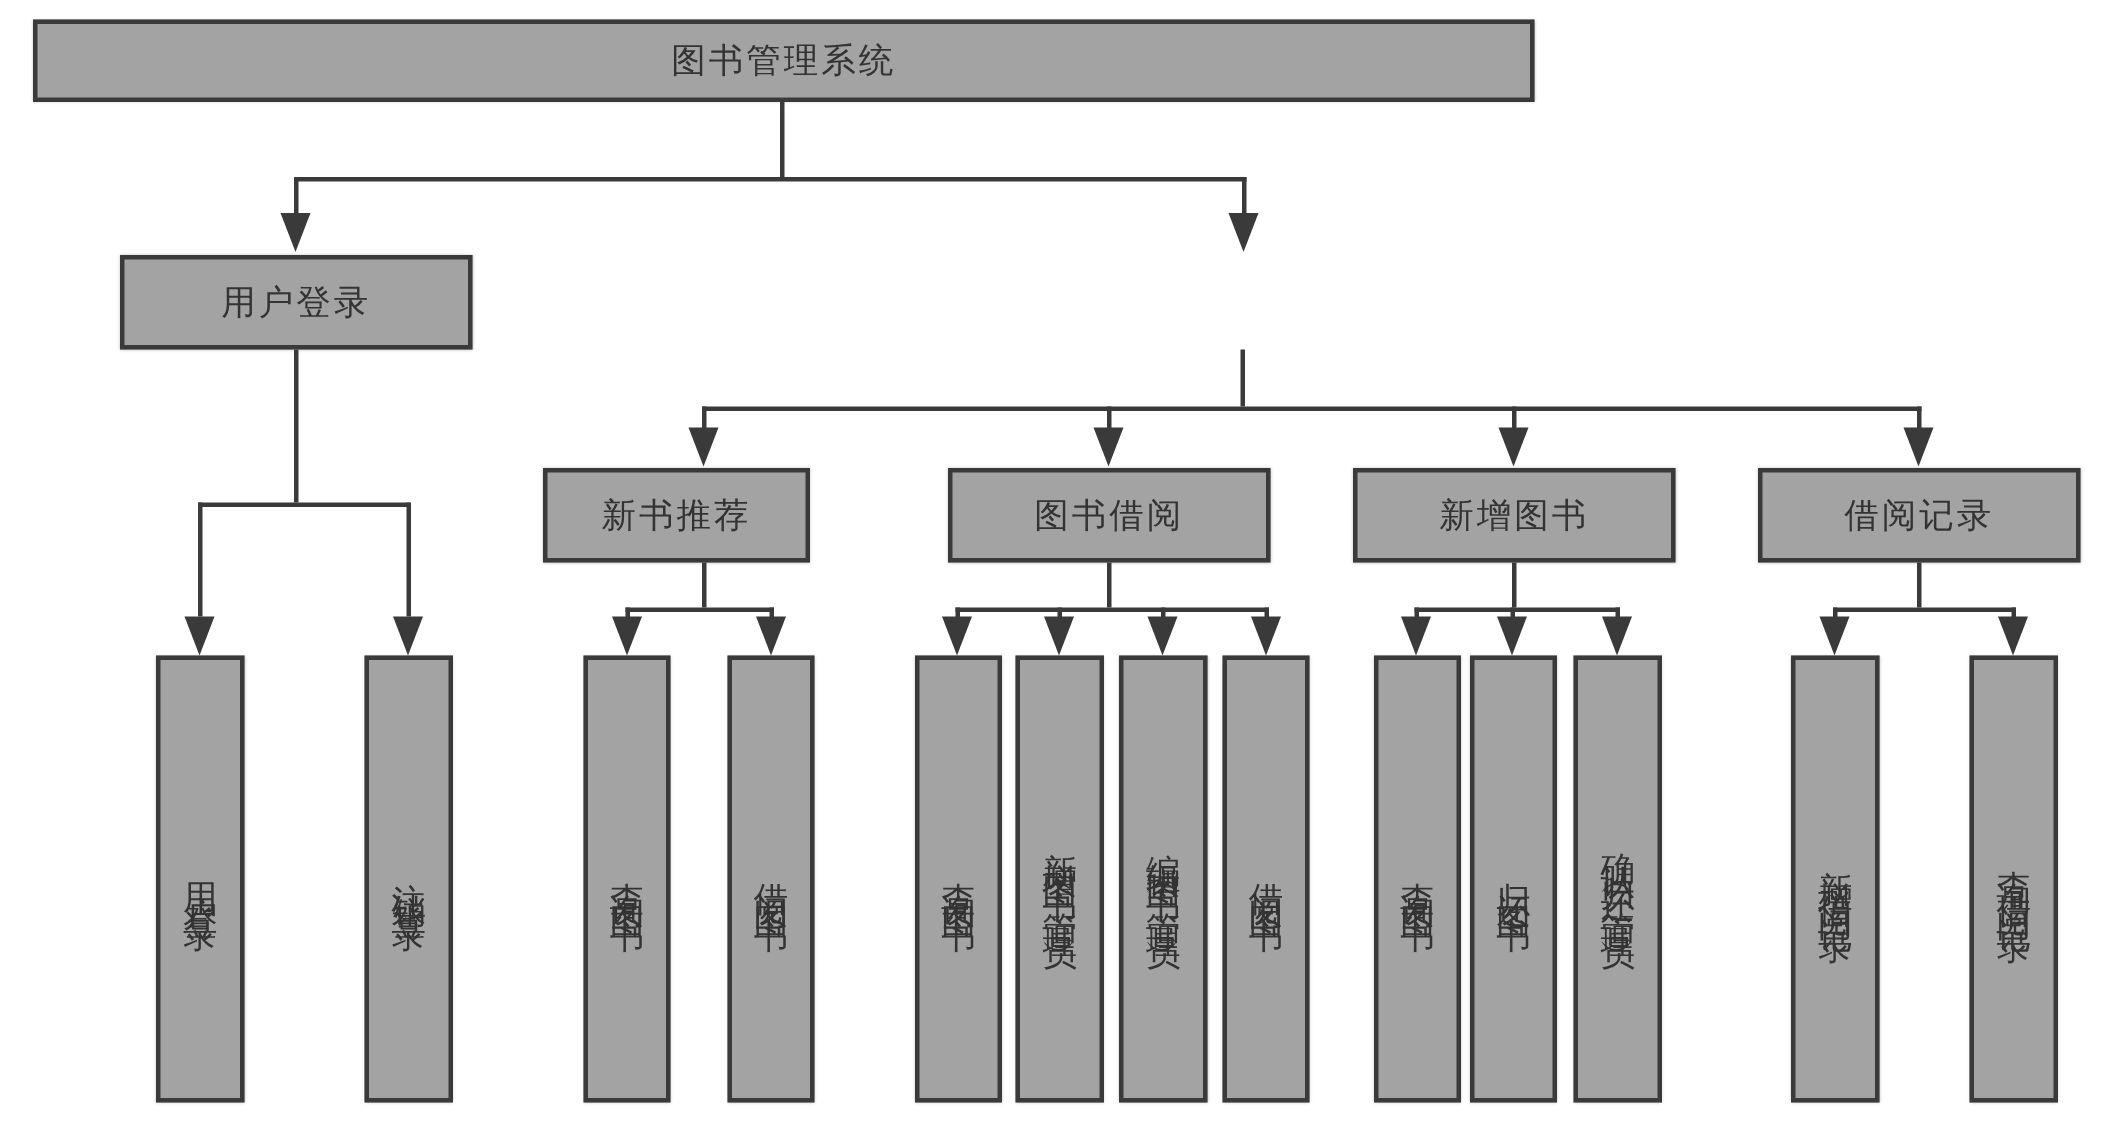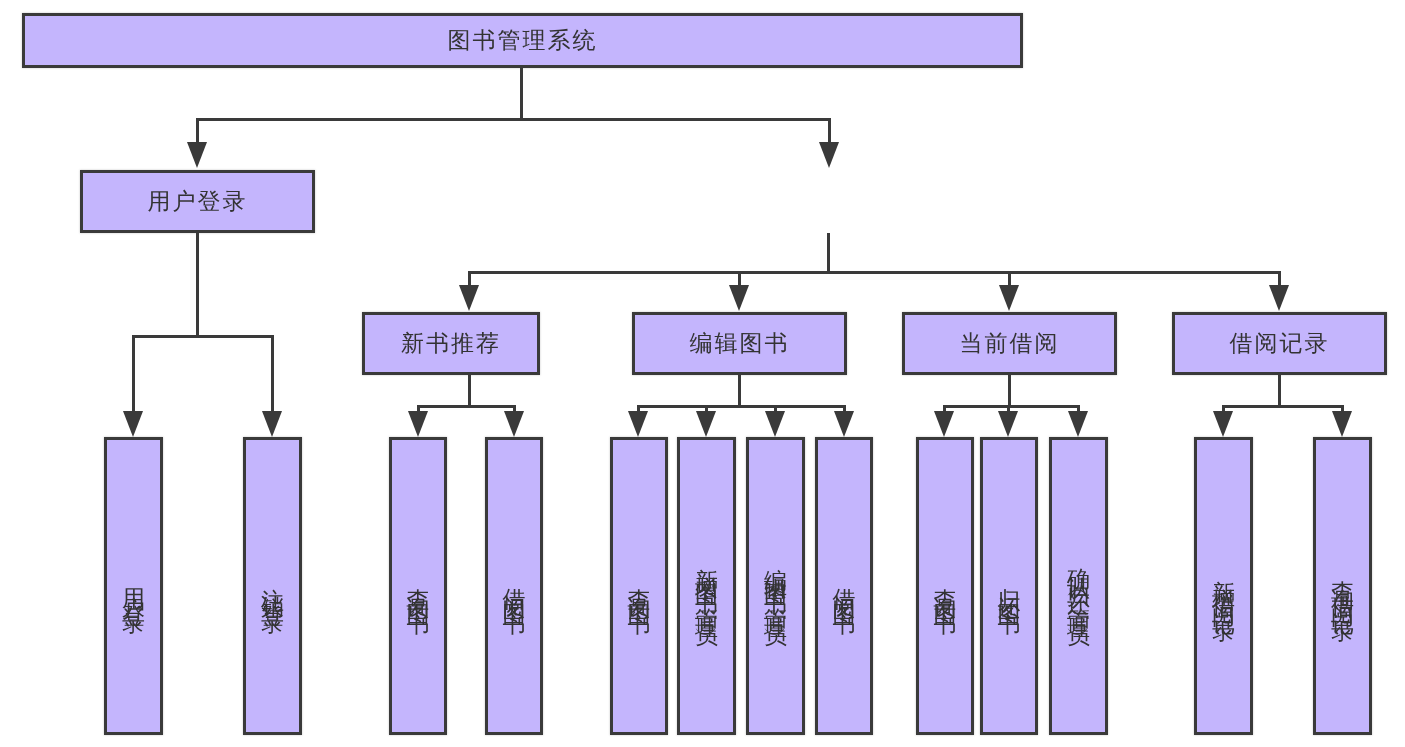--- a/index.html
+++ b/index.html
@@ -4,21 +4,21 @@
 <style>
   html,body{margin:0;padding:0;}
   body{
     width:1405px;height:747px;overflow:hidden;position:relative;
     background:#ffffff;
     font-family:"Liberation Sans","DejaVu Sans",sans-serif;
   }
   .canvas{position:absolute;left:0;top:0;width:1405px;height:747px;}
   .box{
     position:absolute;box-sizing:border-box;
-    border:3px solid #3a3a3a;background:#c4b5fd;
+    border:3px solid #3a3a3a;background:#a3a3a3;
     display:flex;align-items:center;justify-content:center;
     box-shadow:0 0 2px rgba(90,90,90,.35);
   }
   .hlabel{
     font-size:23px;color:#333333;letter-spacing:2px;white-space:nowrap;line-height:1;
   }
   .vtext{
     writing-mode:vertical-rl;text-orientation:mixed;
     font-size:23px;color:#333333;letter-spacing:8px;line-height:1;white-space:nowrap;
   }
@@ -65,24 +65,24 @@
   </div>
 
   <div class="box" id="n-user-login">
     <span class="hlabel">用户登录</span>
   </div>
 
   <div class="box" id="n-new-book-rec">
     <span class="hlabel">新书推荐</span>
   </div>
   <div class="box" id="n-book-borrow">
-    <span class="hlabel">编辑图书</span>
+    <span class="hlabel">图书借阅</span>
   </div>
   <div class="box" id="n-current-borrow">
-    <span class="hlabel">当前借阅</span>
+    <span class="hlabel">新增图书</span>
   </div>
   <div class="box" id="n-borrow-record">
     <span class="hlabel">借阅记录</span>
   </div>
 
   <div class="box leaf" id="l-user-login">
     <span class="vtext">用户登录</span>
   </div>
   <div class="box leaf" id="l-logout">
     <span class="vtext">注销登录</span>

